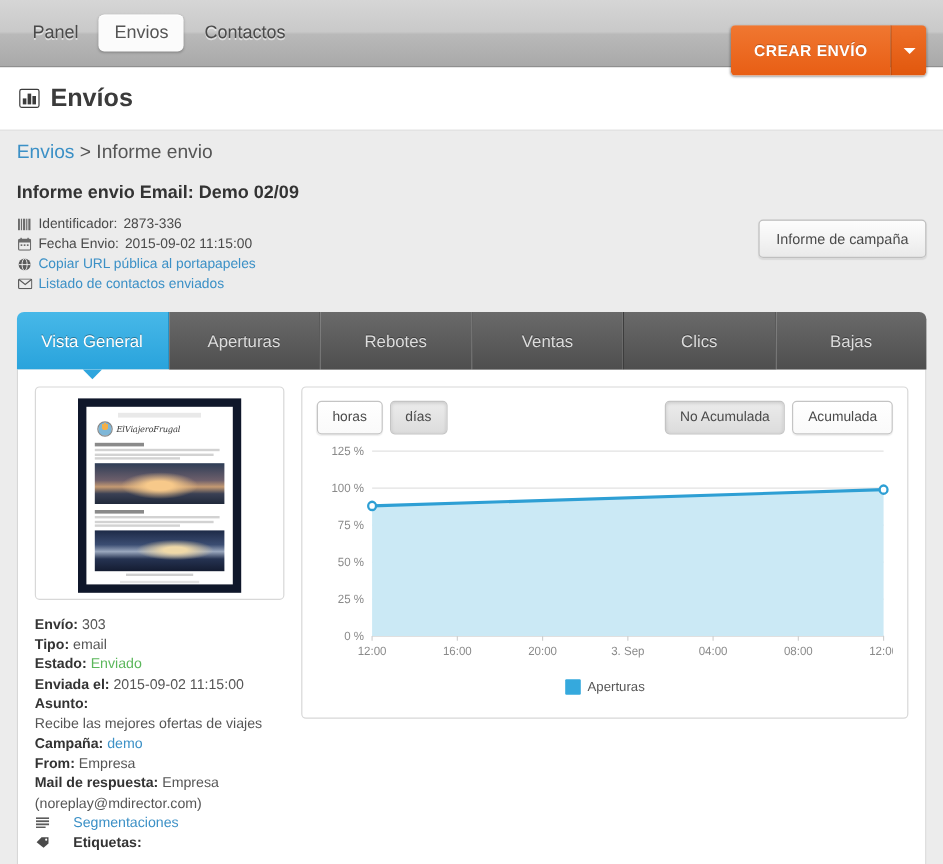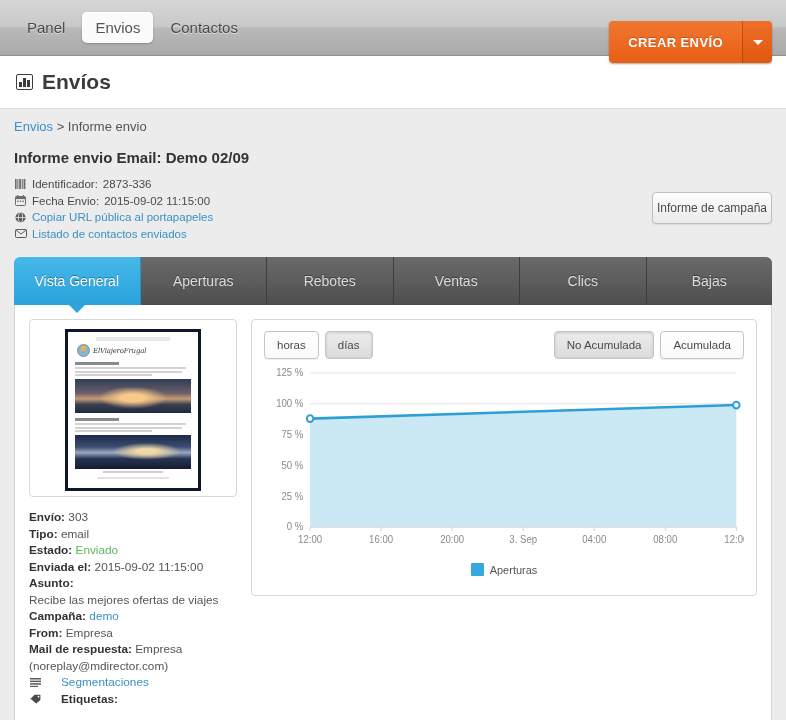--- a/index.html
+++ b/index.html
@@ -94,39 +94,39 @@
     border-radius: 2px;
     padding: 2px 2px;
   }
   .hdr-icon i { display: block; width: 2.5px; background: #3b3b3b; }
   .hdr-icon i:nth-child(1){ height: 5px; }
   .hdr-icon i:nth-child(2){ height: 9px; }
   .hdr-icon i:nth-child(3){ height: 7px; }
 
   
   .content { padding: 10px 14px 0 14px; }
-  .crumb { font-size: 13px; color: #555; margin-bottom: 9px; }
+  .crumb { font-size: 16px; color: #555; margin-bottom: 9px; }
   .crumb a { color: #3b90c6; text-decoration: none; cursor: pointer; }
   .rep-title {
     font-size: 15px; font-weight: bold; color: #333;
     margin: 15px 0 10px 0;
   }
   .meta-row { display: flex; align-items: flex-start; }
   .meta-list { flex: 1; line-height: 16.5px; font-size: 11.5px; }
   .meta-item { display: flex; align-items: center; gap: 5px; color: #4a4a4a; white-space: nowrap; }
   .meta-item a { color: #3b90c6; text-decoration: none; cursor: pointer; }
   .mi { width: 13px; display: inline-flex; justify-content: center; flex: none; color: #4a4a4a; font-size: 11px; }
 
   .btn-campaign {
     align-self: flex-start;
-    margin-top: 16px;
+    margin-top: 4px;
     background: linear-gradient(to bottom, #fdfdfd 0%, #eaeaea 100%);
     border: 1px solid #bfbfbf;
     border-radius: 4px;
-    padding: 8px 4px;
+    padding: 8px 14px;
     font-size: 12px;
     color: #4a4a4a;
     cursor: pointer;
     box-shadow: 0 1px 1px rgba(0,0,0,.08);
     white-space: nowrap;
   }
 
   
   .tabs {
     display: flex;
@@ -182,21 +182,21 @@
     background: #fff;
     padding: 9px;
     height: 178px;
     display: flex; align-items: flex-start; justify-content: center;
     overflow: hidden;
   }
   
   .mail {
     width: 136px; height: 162px;
     background: #fff;
-    border: 3px solid #0f172a;
+    border: 7px solid #0f172a;
     padding: 5px 7px;
     font-size: 2.6px;
     overflow: hidden;
   }
   .mail-pre { height: 4px; background: linear-gradient(to right, transparent 18%, #e9e9e9 18%, #e9e9e9 82%, transparent 82%); margin-bottom: 3px; }
   .mail-logo { display: flex; align-items: center; gap: 3px; margin: 2px 0 5px 2px; }
   .mail-logo-circ {
     width: 13px; height: 13px; border-radius: 50%;
     background: radial-gradient(circle at 50% 32%, #f3b04a 0 30%, #7eb7d8 31% 100%);
     border: 1px solid #888;

